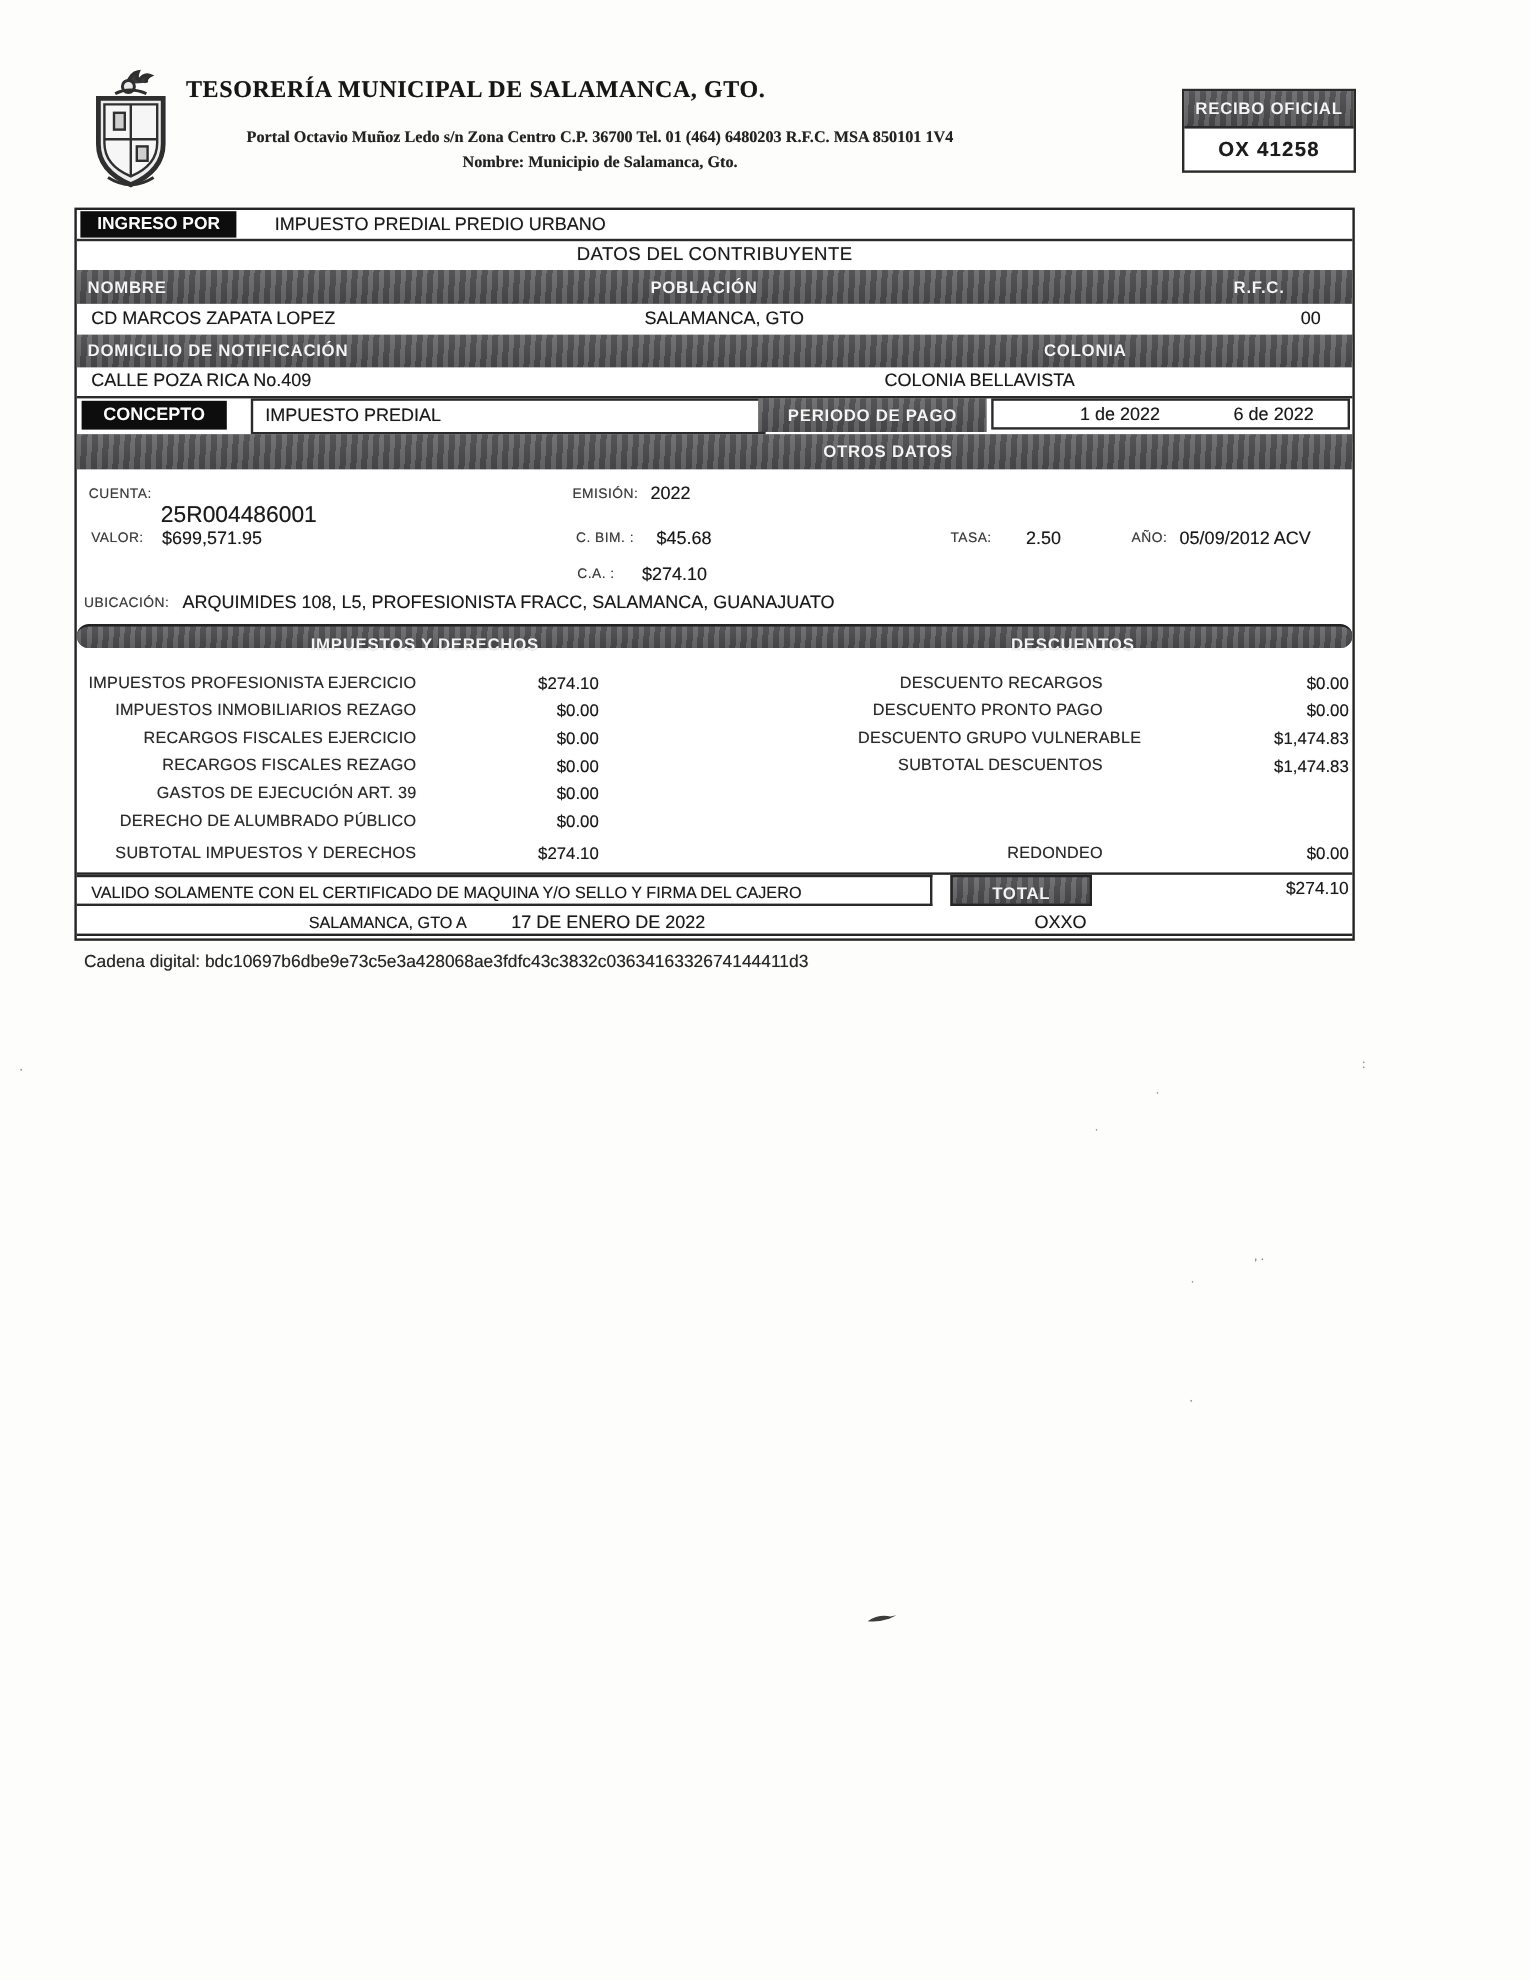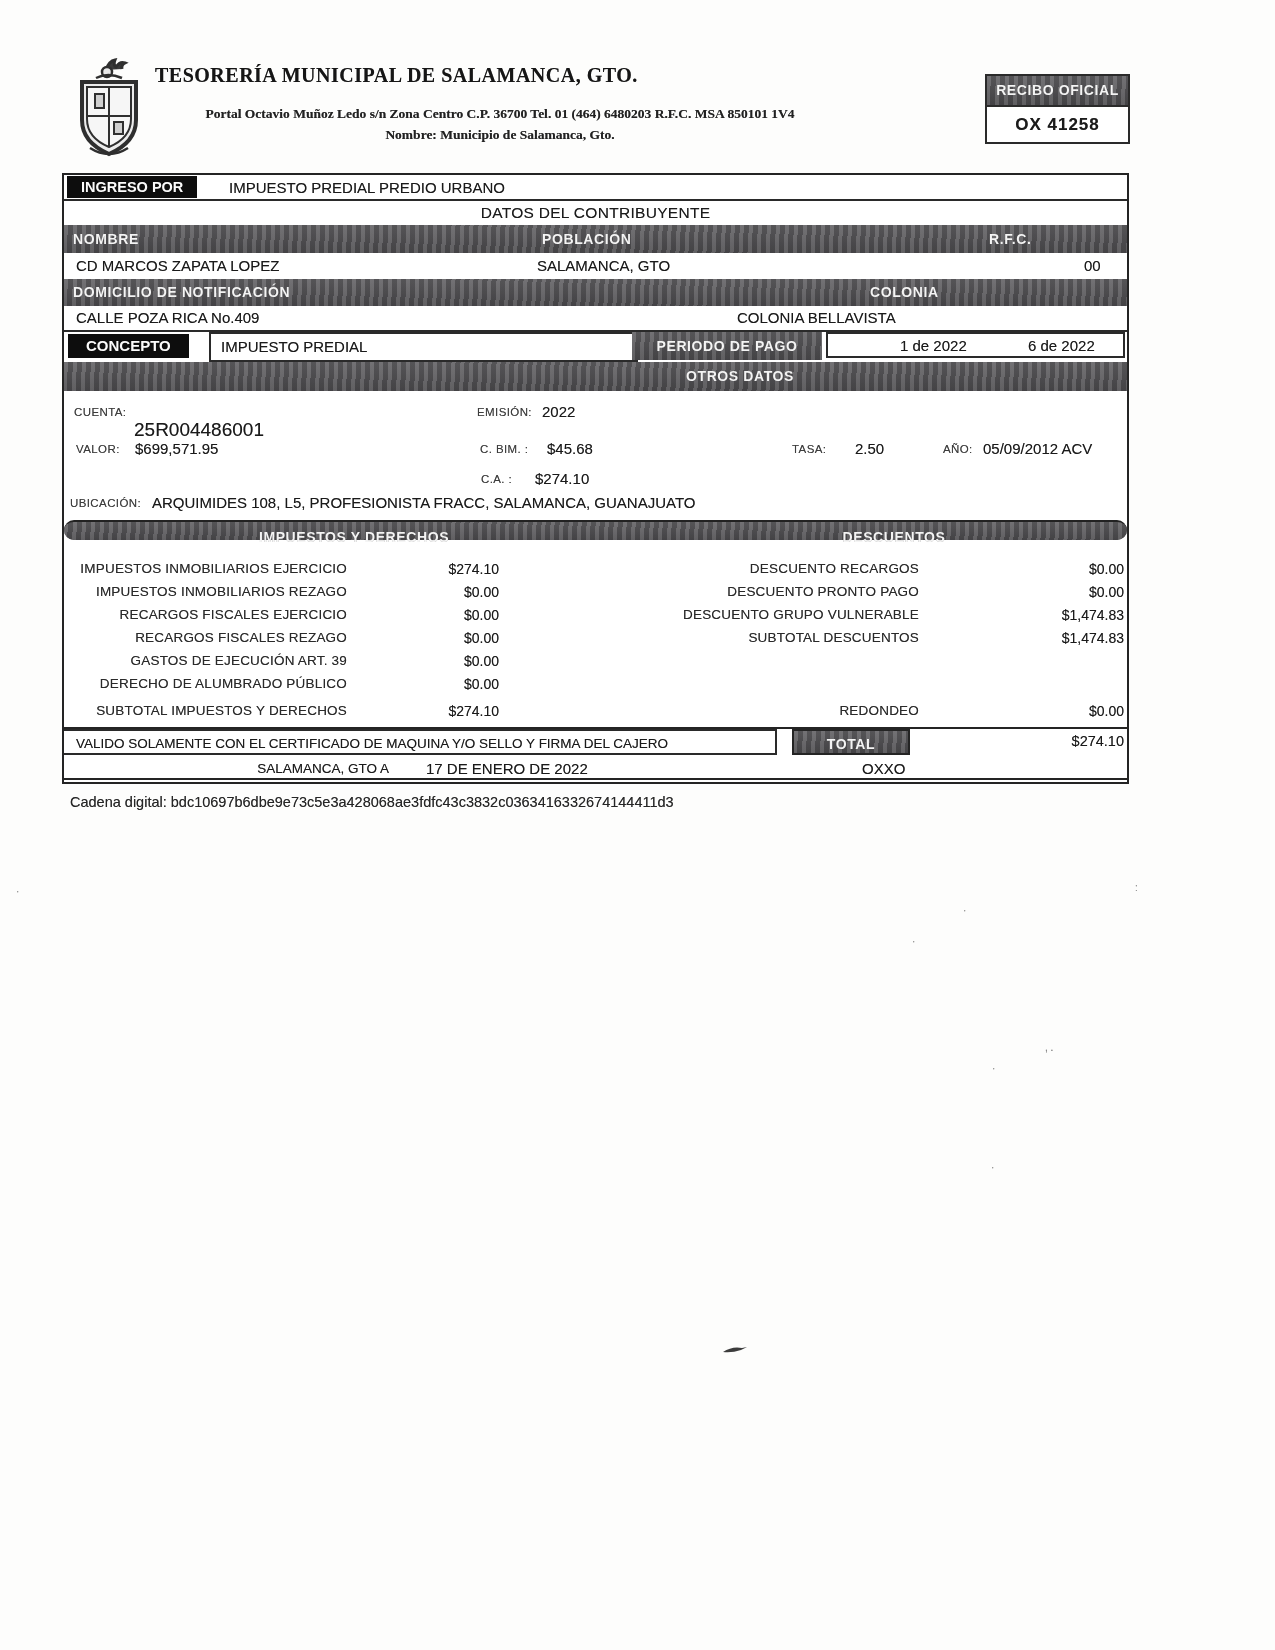--- a/index.html
+++ b/index.html
@@ -61,21 +61,21 @@
     <div class="row bline" style="top:0;height:26px;">
       <span class="blk abs" style="left:3px;top:1px;height:22px;line-height:22px;padding:0 14px;font-size:14.5px;">INGRESO POR</span>
       <span class="abs val" style="left:165px;top:4px;">IMPUESTO PREDIAL PREDIO URBANO</span>
     </div>
 
     <div class="row" style="top:26px;height:24px;text-align:center;font-size:15.5px;letter-spacing:.3px;line-height:24px;">DATOS DEL CONTRIBUYENTE</div>
 
     <div class="row gbar barlbl" style="top:50px;height:28px;line-height:28px;">
       <span class="abs" style="left:9px;">NOMBRE</span>
       <span class="abs" style="left:478px;">POBLACIÓN</span>
-      <span class="abs" style="left:925px;">R.F.C.</span>
+      <span class="abs" style="left:964px;">R.F.C.</span>
     </div>
     <div class="row" style="top:78px;height:26px;line-height:26px;">
       <span class="abs val" style="left:12px;">CD MARCOS ZAPATA LOPEZ</span>
       <span class="abs val" style="left:473px;">SALAMANCA, GTO</span>
       <span class="abs val" style="left:1020px;">00</span>
     </div>
 
     <div class="row gbar barlbl" style="top:104px;height:27px;line-height:27px;">
       <span class="abs" style="left:9px;">DOMICILIO DE NOTIFICACIÓN</span>
       <span class="abs" style="left:806px;">COLONIA</span>
@@ -121,21 +121,21 @@
       <span class="abs val" style="left:88px;top:103px;">ARQUIMIDES 108, L5, PROFESIONISTA FRACC, SALAMANCA, GUANAJUATO</span>
     </div>
 
     <div class="row gbar barlbl" style="top:345px;height:20px;line-height:30px;border-top:2px solid #222;border-radius:15px;">
       <span class="abs" style="left:140px;width:300px;text-align:center;">IMPUESTOS Y DERECHOS</span>
       <span class="abs" style="left:750px;width:160px;text-align:center;">DESCUENTOS</span>
     </div>
 
     <div>
       <div class="row" style="top:386px;">
-        <span class="cellL" style="left:0;width:283px;">IMPUESTOS INMOBILIARIOS EJERCICIO</span>
+        <span class="cellL" style="left:0;width:283px;">IMPUESTOS PROFESIONISTA EJERCICIO</span>
         <span class="cellV" style="left:335px;width:100px;">$274.10</span>
       </div>
       <div class="row" style="top:409px;">
         <span class="cellL" style="left:0;width:283px;">IMPUESTOS INMOBILIARIOS REZAGO</span>
         <span class="cellV" style="left:335px;width:100px;">$0.00</span>
       </div>
       <div class="row" style="top:432px;">
         <span class="cellL" style="left:0;width:283px;">RECARGOS FISCALES EJERCICIO</span>
         <span class="cellV" style="left:335px;width:100px;">$0.00</span>
       </div>
@@ -160,21 +160,21 @@
     <div>
       <div class="row" style="top:386px;">
         <span class="cellL" style="left:555px;width:300px;">DESCUENTO RECARGOS</span>
         <span class="cellV" style="left:950px;width:110px;">$0.00</span>
       </div>
       <div class="row" style="top:409px;">
         <span class="cellL" style="left:555px;width:300px;">DESCUENTO PRONTO PAGO</span>
         <span class="cellV" style="left:950px;width:110px;">$0.00</span>
       </div>
       <div class="row" style="top:432px;">
-        <span class="cellL" style="left:555px;width:300px;">DESCUENTO GRUPO VULNERABLE</span>
+        <span class="cellL" style="left:587px;width:300px;">DESCUENTO GRUPO VULNERABLE</span>
         <span class="cellV" style="left:950px;width:110px;">$1,474.83</span>
       </div>
       <div class="row" style="top:455px;">
         <span class="cellL" style="left:555px;width:300px;">SUBTOTAL DESCUENTOS</span>
         <span class="cellV" style="left:950px;width:110px;">$1,474.83</span>
       </div>
       <div class="row" style="top:528px;">
         <span class="cellL" style="left:555px;width:300px;">REDONDEO</span>
         <span class="cellV" style="left:950px;width:110px;">$0.00</span>
       </div>

